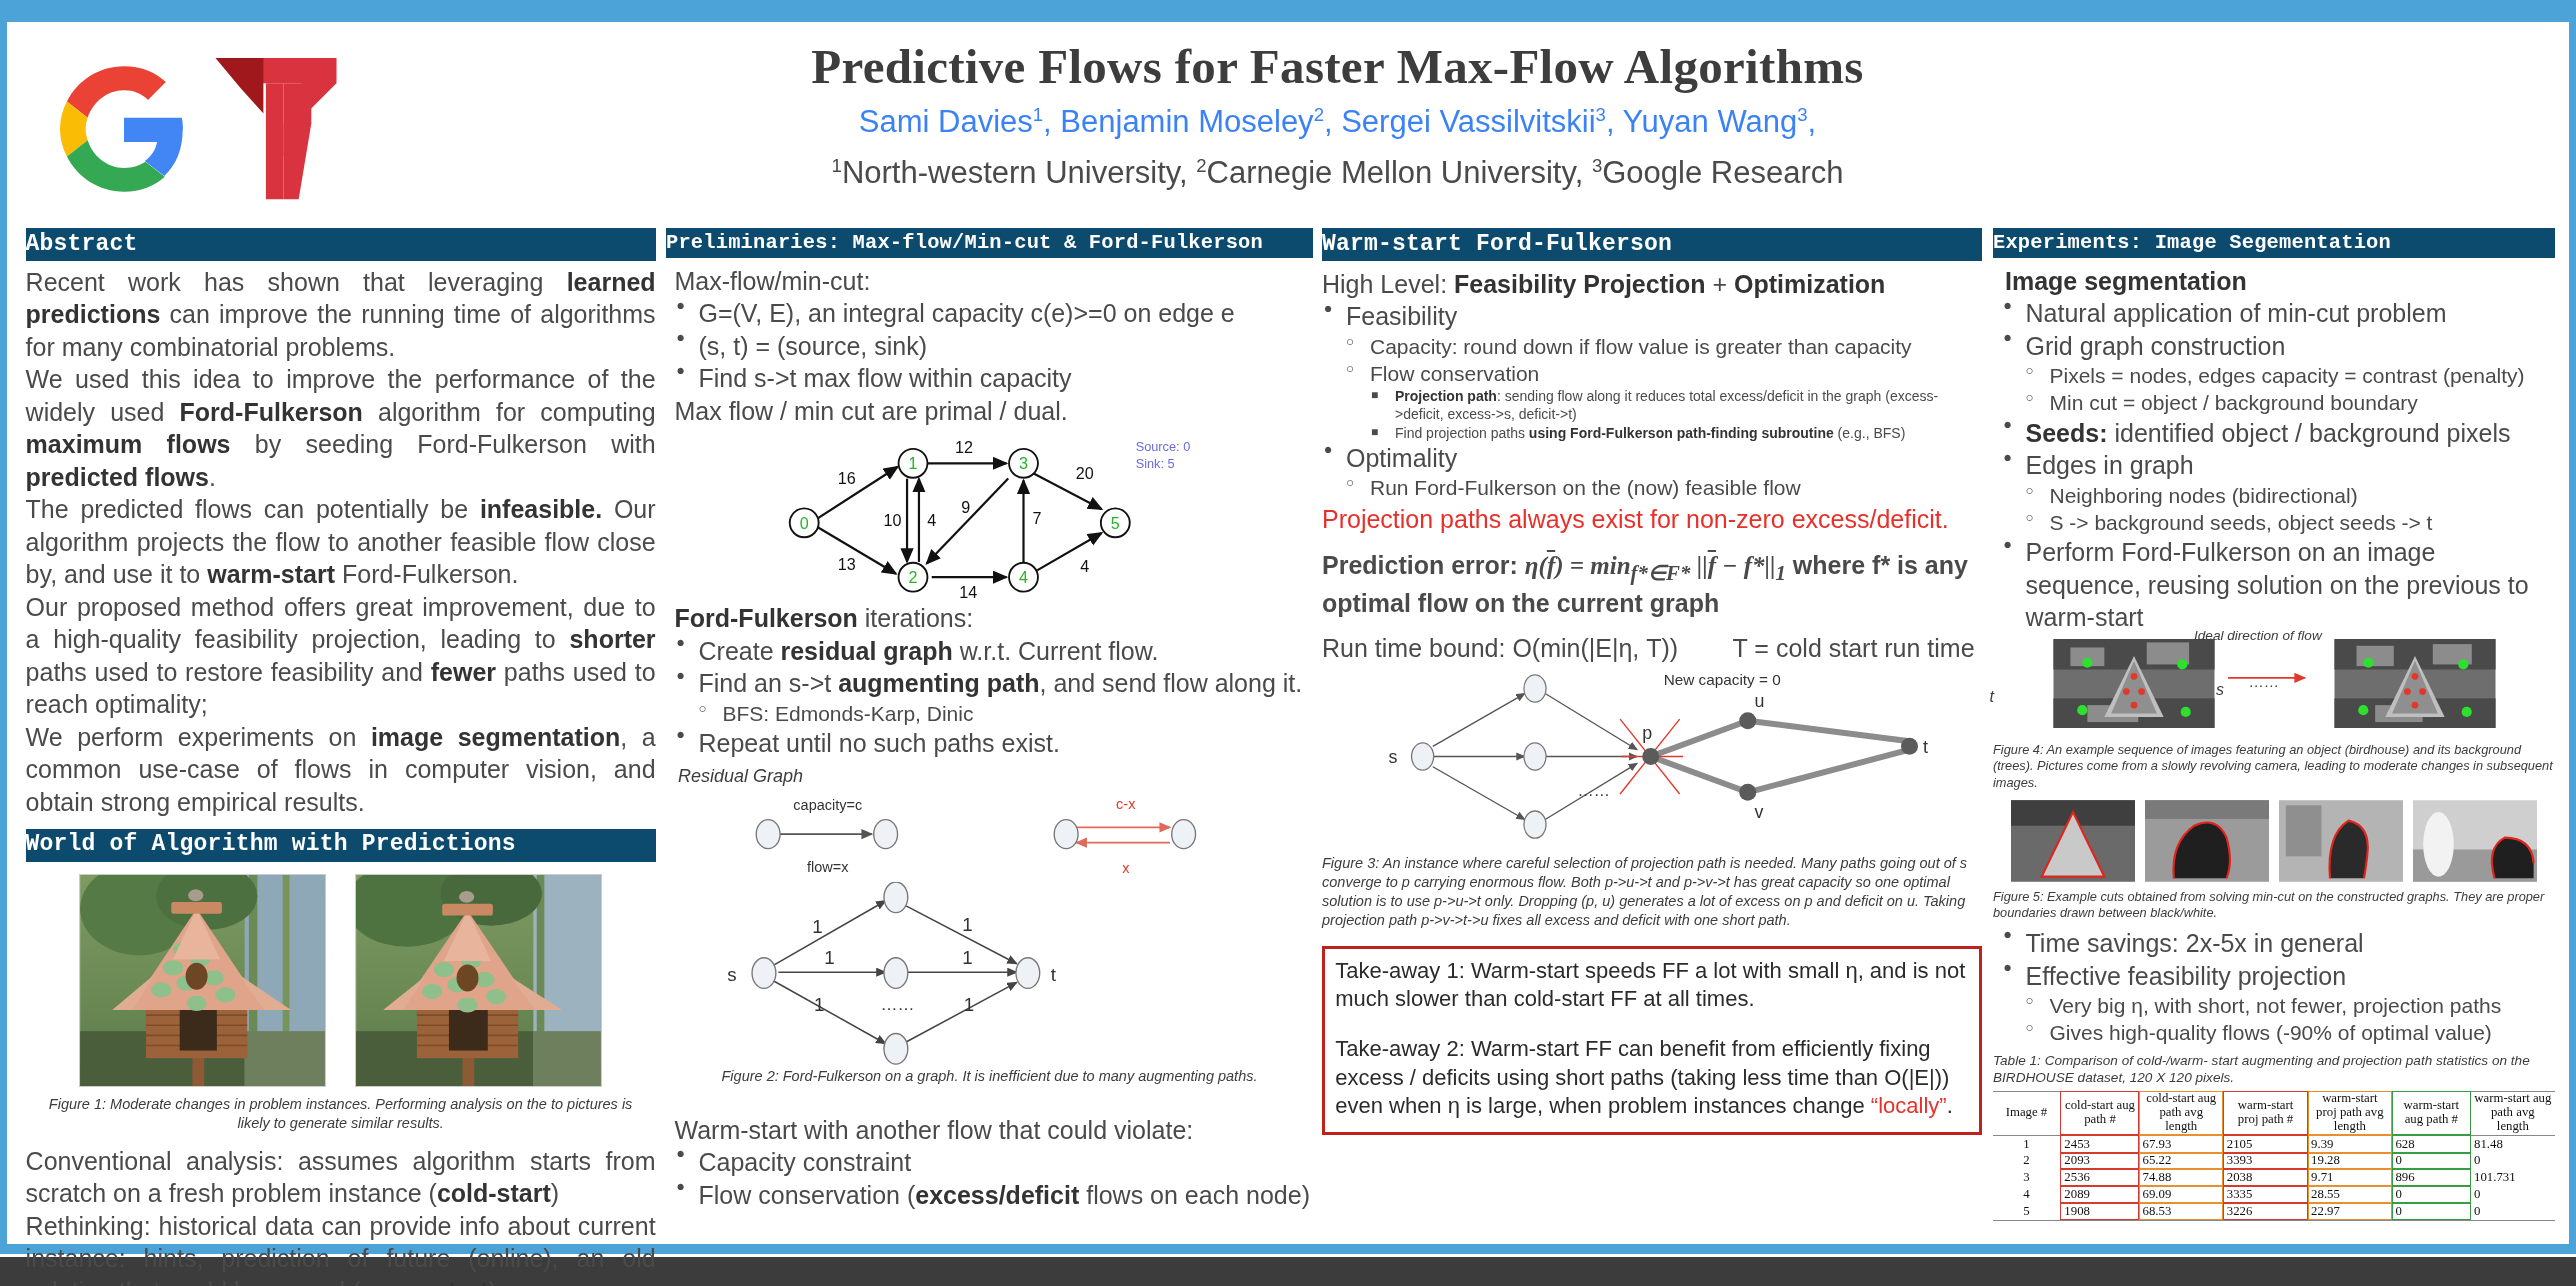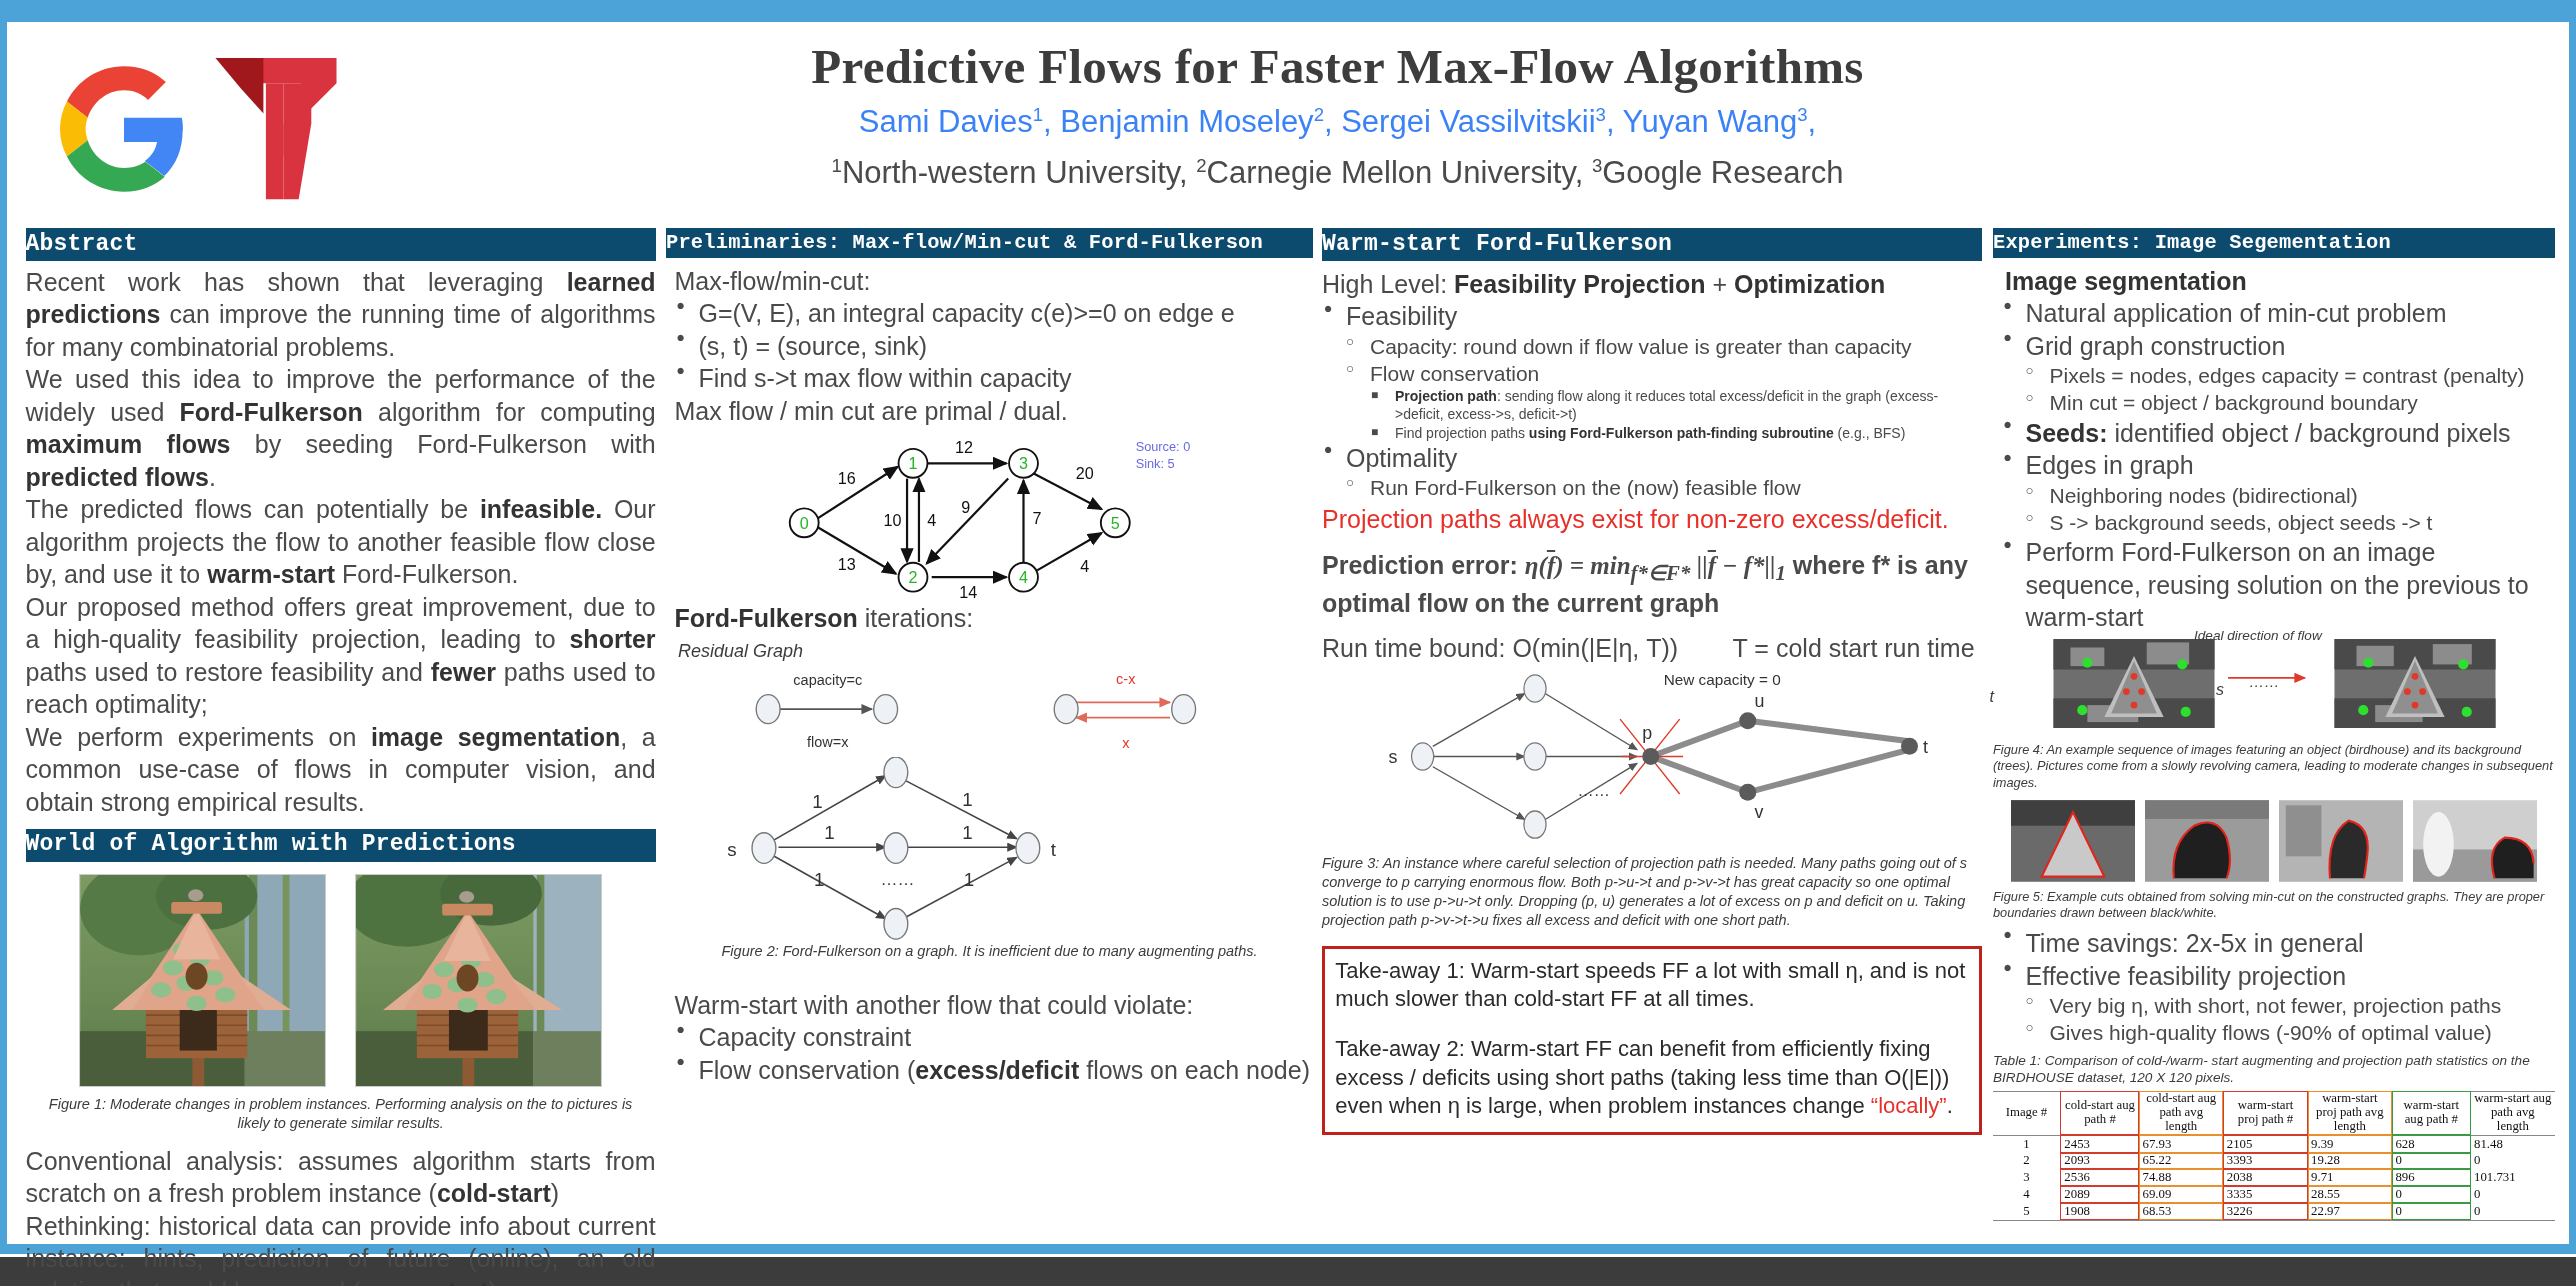--- a/index.html
+++ b/index.html
@@ -301,20 +301,26 @@
         <g fill="#6a6ae0" font-size="15" font-family="Liberation Sans, sans-serif">
           <text x="452" y="24">Source: 0</text>
           <text x="452" y="44">Sink: 5</text>
         </g>
       </svg>
     </div>
 
     <div class="body-text" style="padding-left:8.5px; margin-top:1.7px;">
       <b>Ford-Fulkerson</b><span> iterations:</span>
     </div>
+    <ul class="body-text" id="ff-bullets" style="padding-left:8.5px;">
+        <li class="lv1">Create <b>residual graph</b> w.r.t. Current flow.</li>
+        <li class="lv1">Find an s-&gt;t <b>augmenting path</b>, and send flow along it.</li>
+        <li class="lv2">BFS: Edmonds-Karp,  Dinic</li>
+        <li class="lv1">Repeat until no such paths exist.</li>
+      </ul>
 
     <div class="caption" style="font-size:18px; padding-left:12px; margin-top:5.1px;">Residual Graph</div>
 
     <svg width="596" height="94" viewBox="0 0 700 110" style="margin-left:17px;">
       <defs>
         <marker id="arg" markerWidth="7" markerHeight="7" refX="6.2" refY="3" orient="auto">
             <path d="M0,0 L7,3 L0,6 z" fill="#555"></path>
           </marker>
         <marker id="arr" markerWidth="7" markerHeight="7" refX="6.2" refY="3" orient="auto">
             <path d="M0,0 L7,3 L0,6 z" fill="#e06a5a"></path>

